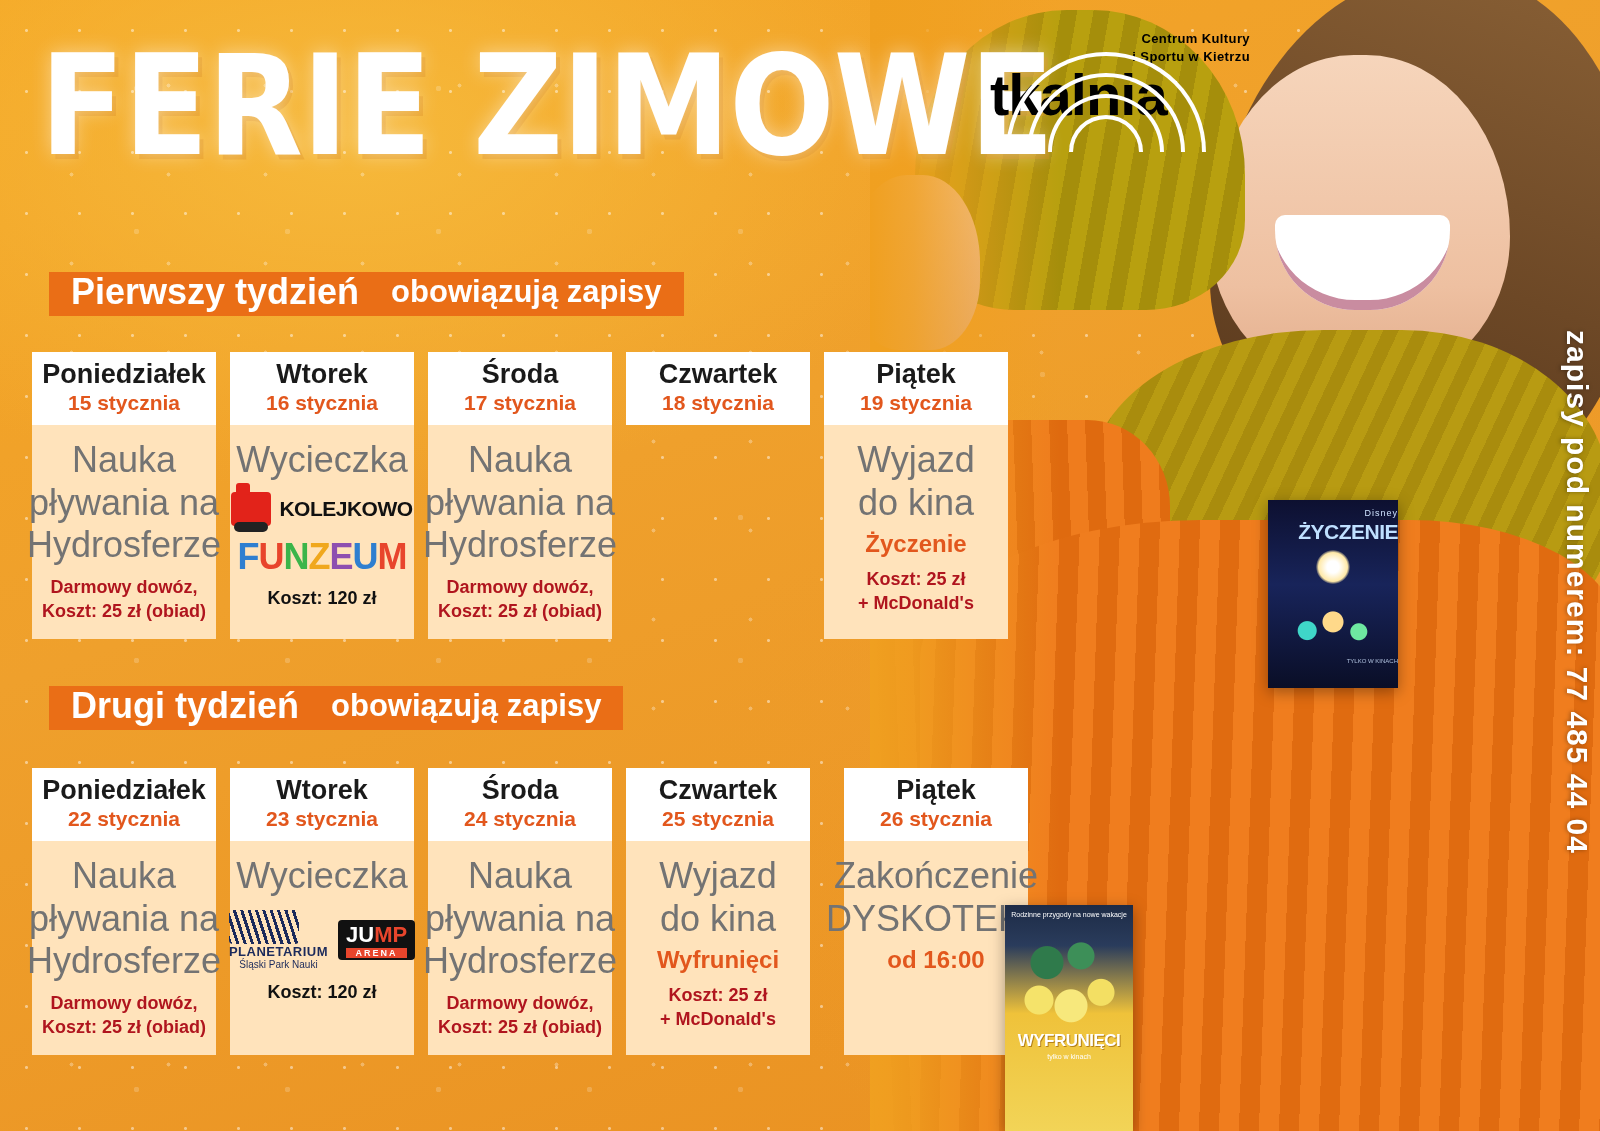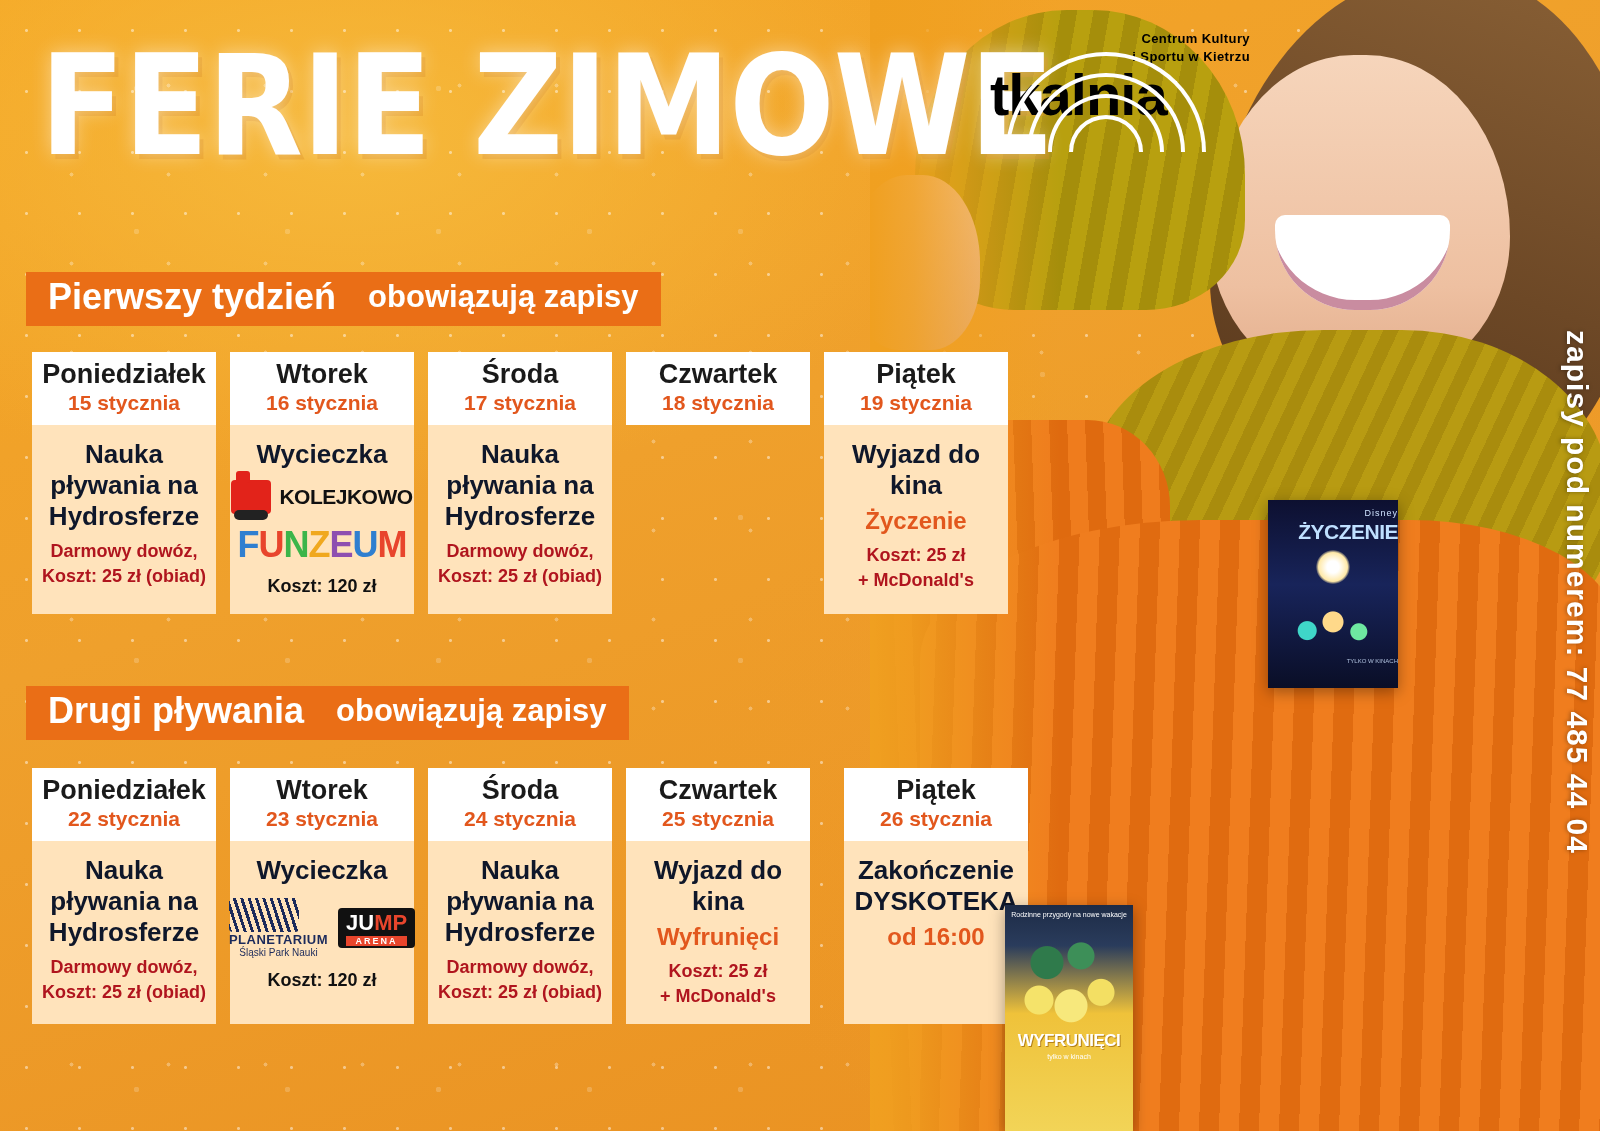--- a/index.html
+++ b/index.html
@@ -98,22 +98,22 @@
     font-size: 124px; font-weight: bold; letter-spacing: -1px;
     color: #ffffff; line-height: 1;
     text-shadow: 0 0 18px rgba(255,255,255,.45), 4px 5px 0 rgba(214,135,26,.35);
     font-family: "DejaVu Sans", sans-serif;
     transform: scaleY(1.12);
     transform-origin: left top;
   }
 
   
   .week-bar {
-    position: absolute; left: 26px; z-index: 4;
-    display: flex; align-items: stretch; height: 54px;
+    position: absolute; left: 49px; z-index: 4;
+    display: flex; align-items: stretch; height: 44px;
   }
   .week-bar .left {
     background: #ea6e16; color: #fff; font-size: 36px; font-weight: bold;
     display: flex; align-items: center; padding: 0 22px 4px 22px;
   }
   .week-bar .right {
     background: #ea6e16; color: #fff; font-size: 31px; font-weight: bold;
     display: flex; align-items: center; padding: 0 22px 4px 10px;
   }
 
@@ -122,21 +122,21 @@
   .card { width: 184px; display: flex; flex-direction: column; }
   .card .head {
     background: #ffffff; text-align: center; padding: 8px 4px 10px;
   }
   .card .dayname { font-size: 27px; font-weight: bold; color: #1a1a1a; line-height: 1.05; }
   .card .date { font-size: 21px; font-weight: bold; color: #e2571d; margin-top: 3px; }
   .card .body {
     background: #ffe3bb; text-align: center; padding: 14px 10px 16px;
     flex: 1; display: flex; flex-direction: column; align-items: center; gap: 6px;
   }
-  .card .act { font-size: 26px; font-weight: bold; color: #0f172a; line-height: 1.18; }
+  .card .act { font-size: 36px; font-weight: normal; color: #737373; line-height: 1.18; }
   .card .sub { font-size: 24px; font-weight: bold; color: #e2571d; line-height: 1.2; }
   .card .cost { font-size: 18px; font-weight: bold; color: #b0151e; line-height: 1.35; margin-top: 2px; }
   .card .cost2 { font-size: 18px; font-weight: bold; color: #111; line-height: 1.35; margin-top: 2px; }
 
   
   .kolejkowo { display: flex; align-items: center; gap: 8px; margin: 4px 0; }
   .kolejkowo .train {
     width: 40px; height: 34px; background: #e2231a; border-radius: 4px; position: relative;
   }
   .kolejkowo .train::before {
@@ -334,21 +334,21 @@
 
 <div class="poster poster-zyczenie">
   <div class="disney">Disney</div>
   <div class="ttl">ŻYCZENIE</div>
   <div class="star"></div>
   <div class="figs"></div>
   <div class="cred">TYLKO W KINACH</div>
 </div>
 
 <div class="week-bar" style="top:686px">
-  <div class="left">Drugi pływania</div>
+  <div class="left">Drugi tydzień</div>
   <div class="right">obowiązują zapisy</div>
 </div>
 
 <div class="row" style="top:768px">
 
   <div class="card">
     <div class="head">
       <div class="dayname">Poniedziałek</div>
       <div class="date">22 stycznia</div>
     </div>

